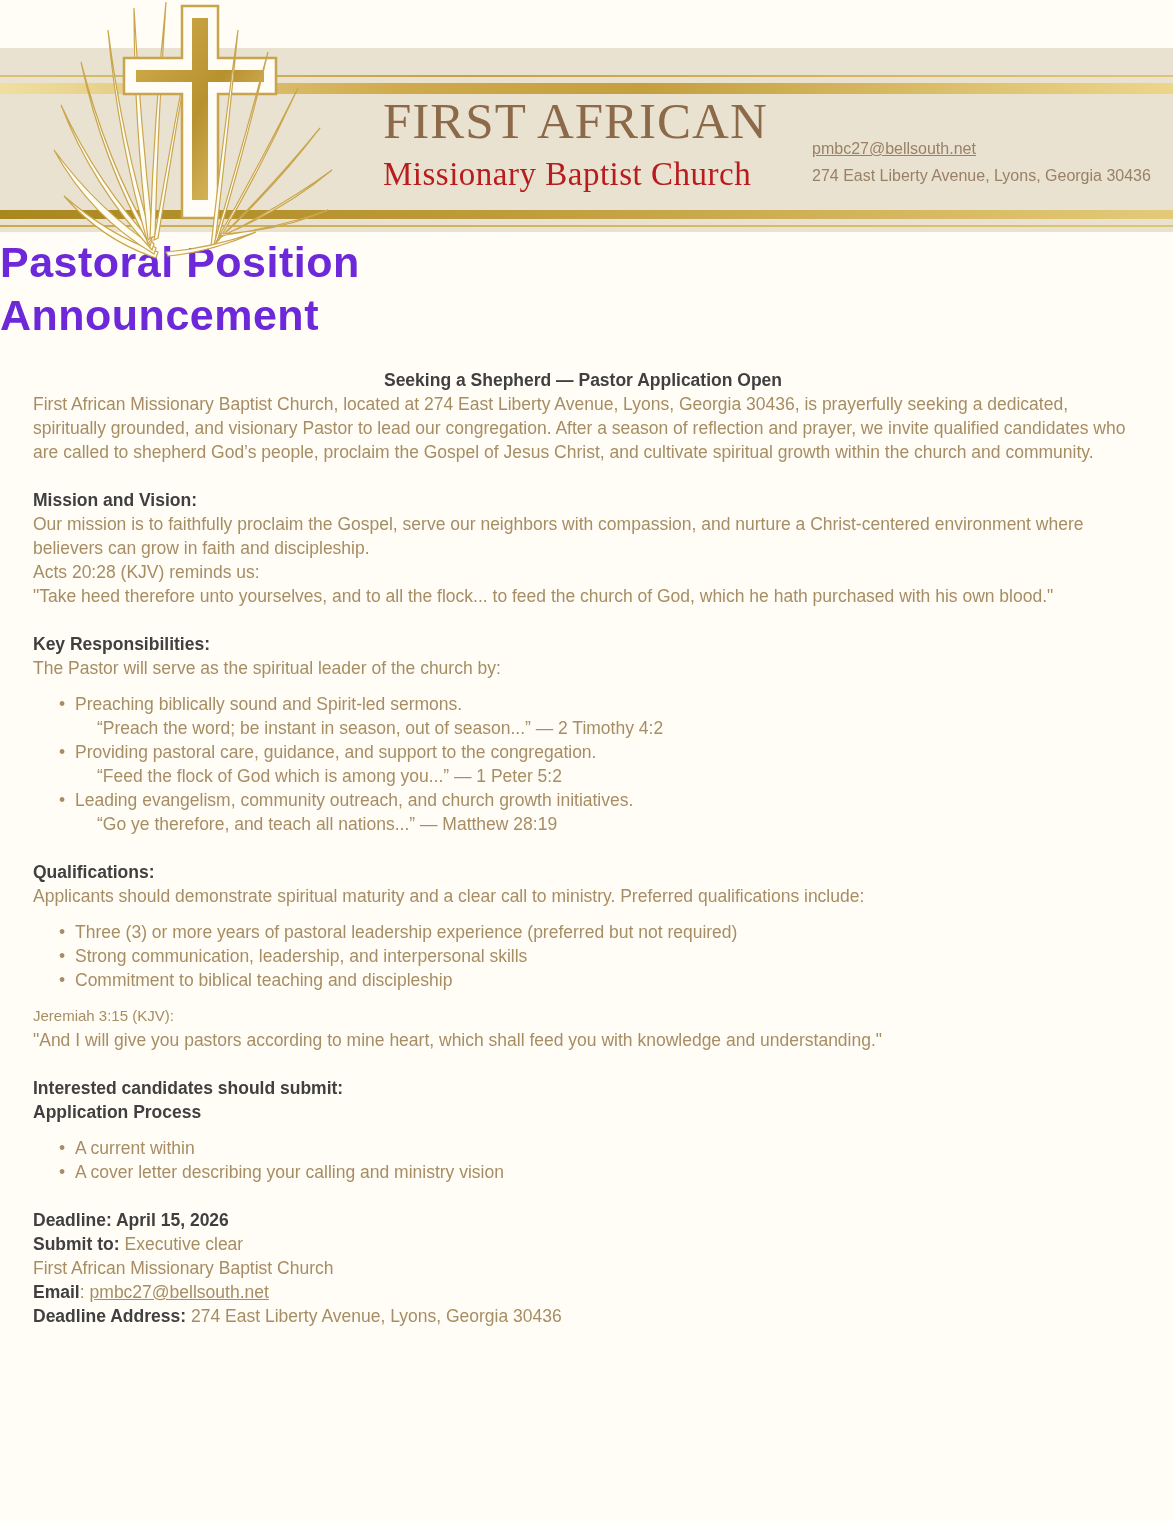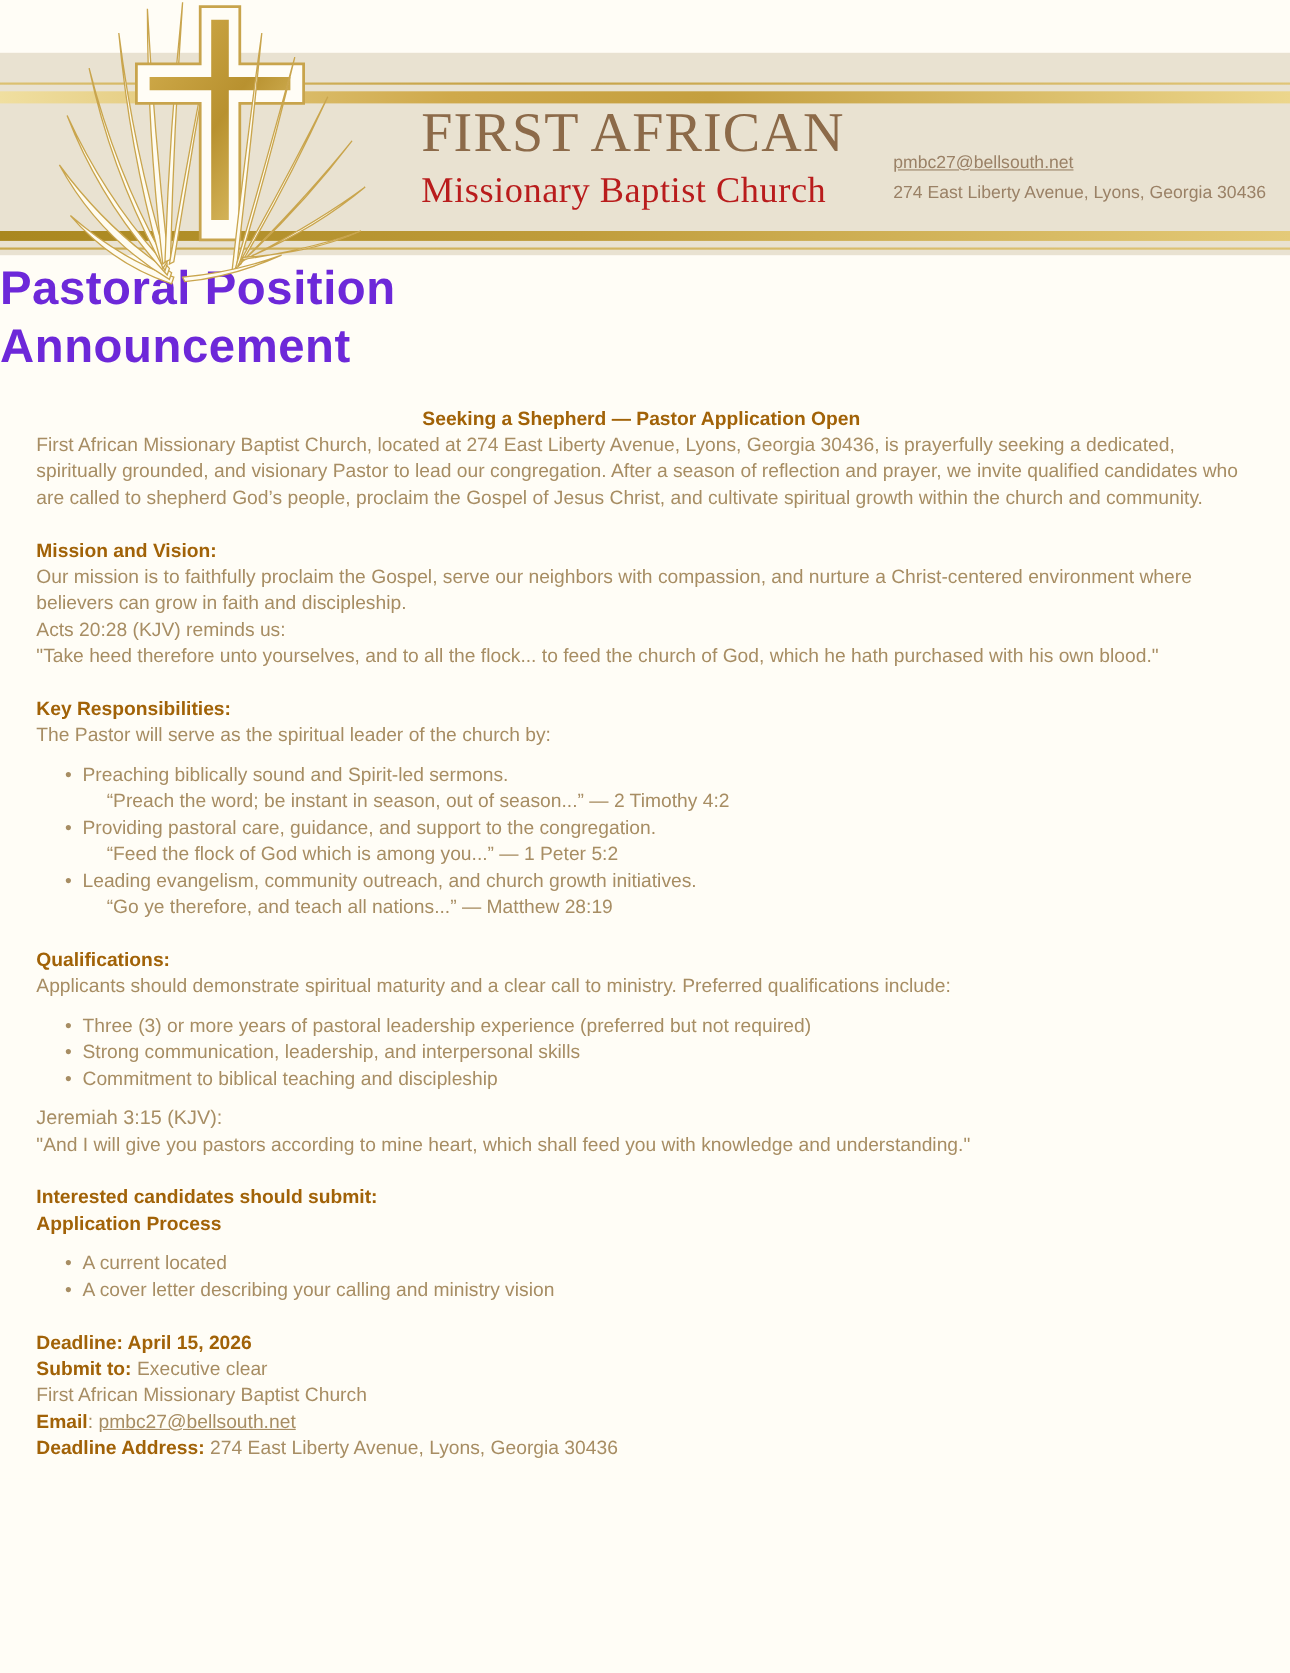--- a/index.html
+++ b/index.html
@@ -24,28 +24,28 @@
   .contact{position:absolute;left:812px;top:140px;font-size:16px;color:#9a8166;z-index:3;}
   .contact .email{text-decoration:underline;color:#9a8166;cursor:pointer;display:inline-block;}
   .contact .addr{margin-top:9px;}
 
   
   .doc-title{position:absolute;top:236px;left:0;width:100%;text-align:left;font-weight:bold;
              font-size:43px;line-height:53px;color:#6d28d9;letter-spacing:.5px;}
 
   
   .content{position:absolute;left:33px;top:368px;width:1100px;font-size:17.5px;line-height:24px;color:#a78d63;}
-  .b{font-weight:bold;color:#a16207;}
+  .b{font-weight:bold;color:#404040;}
   .center-heading{text-align:center;}
   .content p{margin:0;}
   .content ul{list-style:none;margin:12px;padding:0;}
   .content li{padding-left:30px;position:relative;}
   .content li::before{content:"\2022";position:absolute;left:14px;color:#a78d63;}
   .quote{padding-left:22px;}
-  .small{font-size:18px;}
+  .small{font-size:15px;}
   .section{margin-top:24px;}
   .closing{margin-top:22px;}
   .val{margin-left:5px;}
   .email-link{text-decoration:underline;color:#a78d63;margin-left:5px;cursor:pointer;}
 
   
   .bl1{position:absolute;top:1389px;left:10px;right:0;height:2px;
        background:linear-gradient(90deg,#d3b45c,#c3a144);}
   .bl2{position:absolute;top:1396px;left:10px;right:0;height:8px;
        background:linear-gradient(90deg,#e9d17c,#c8a744 55%,#b59331);}
@@ -155,21 +155,21 @@
         <li>Commitment to biblical teaching and discipleship</li>
       </ul>
       <div class="small">Jeremiah 3:15 (KJV):</div>
       <div>"And I will give you pastors according to mine heart, which shall feed you with knowledge and understanding."</div>
     </div>
 
     <div class="section">
       <div class="b">Interested candidates should submit:</div>
       <div class="b">Application Process</div>
       <ul>
-        <li>A current located</li>
+        <li>A current within</li>
         <li>A cover letter describing your calling and ministry vision</li>
       </ul>
     </div>
 
     <div class="section">
       <div class="b">Deadline: April 15, 2026</div>
       <div>
         <span class="b">Submit to:</span><span class="val">Executive clear</span>
       </div>
       <div>First African Missionary Baptist Church</div>

